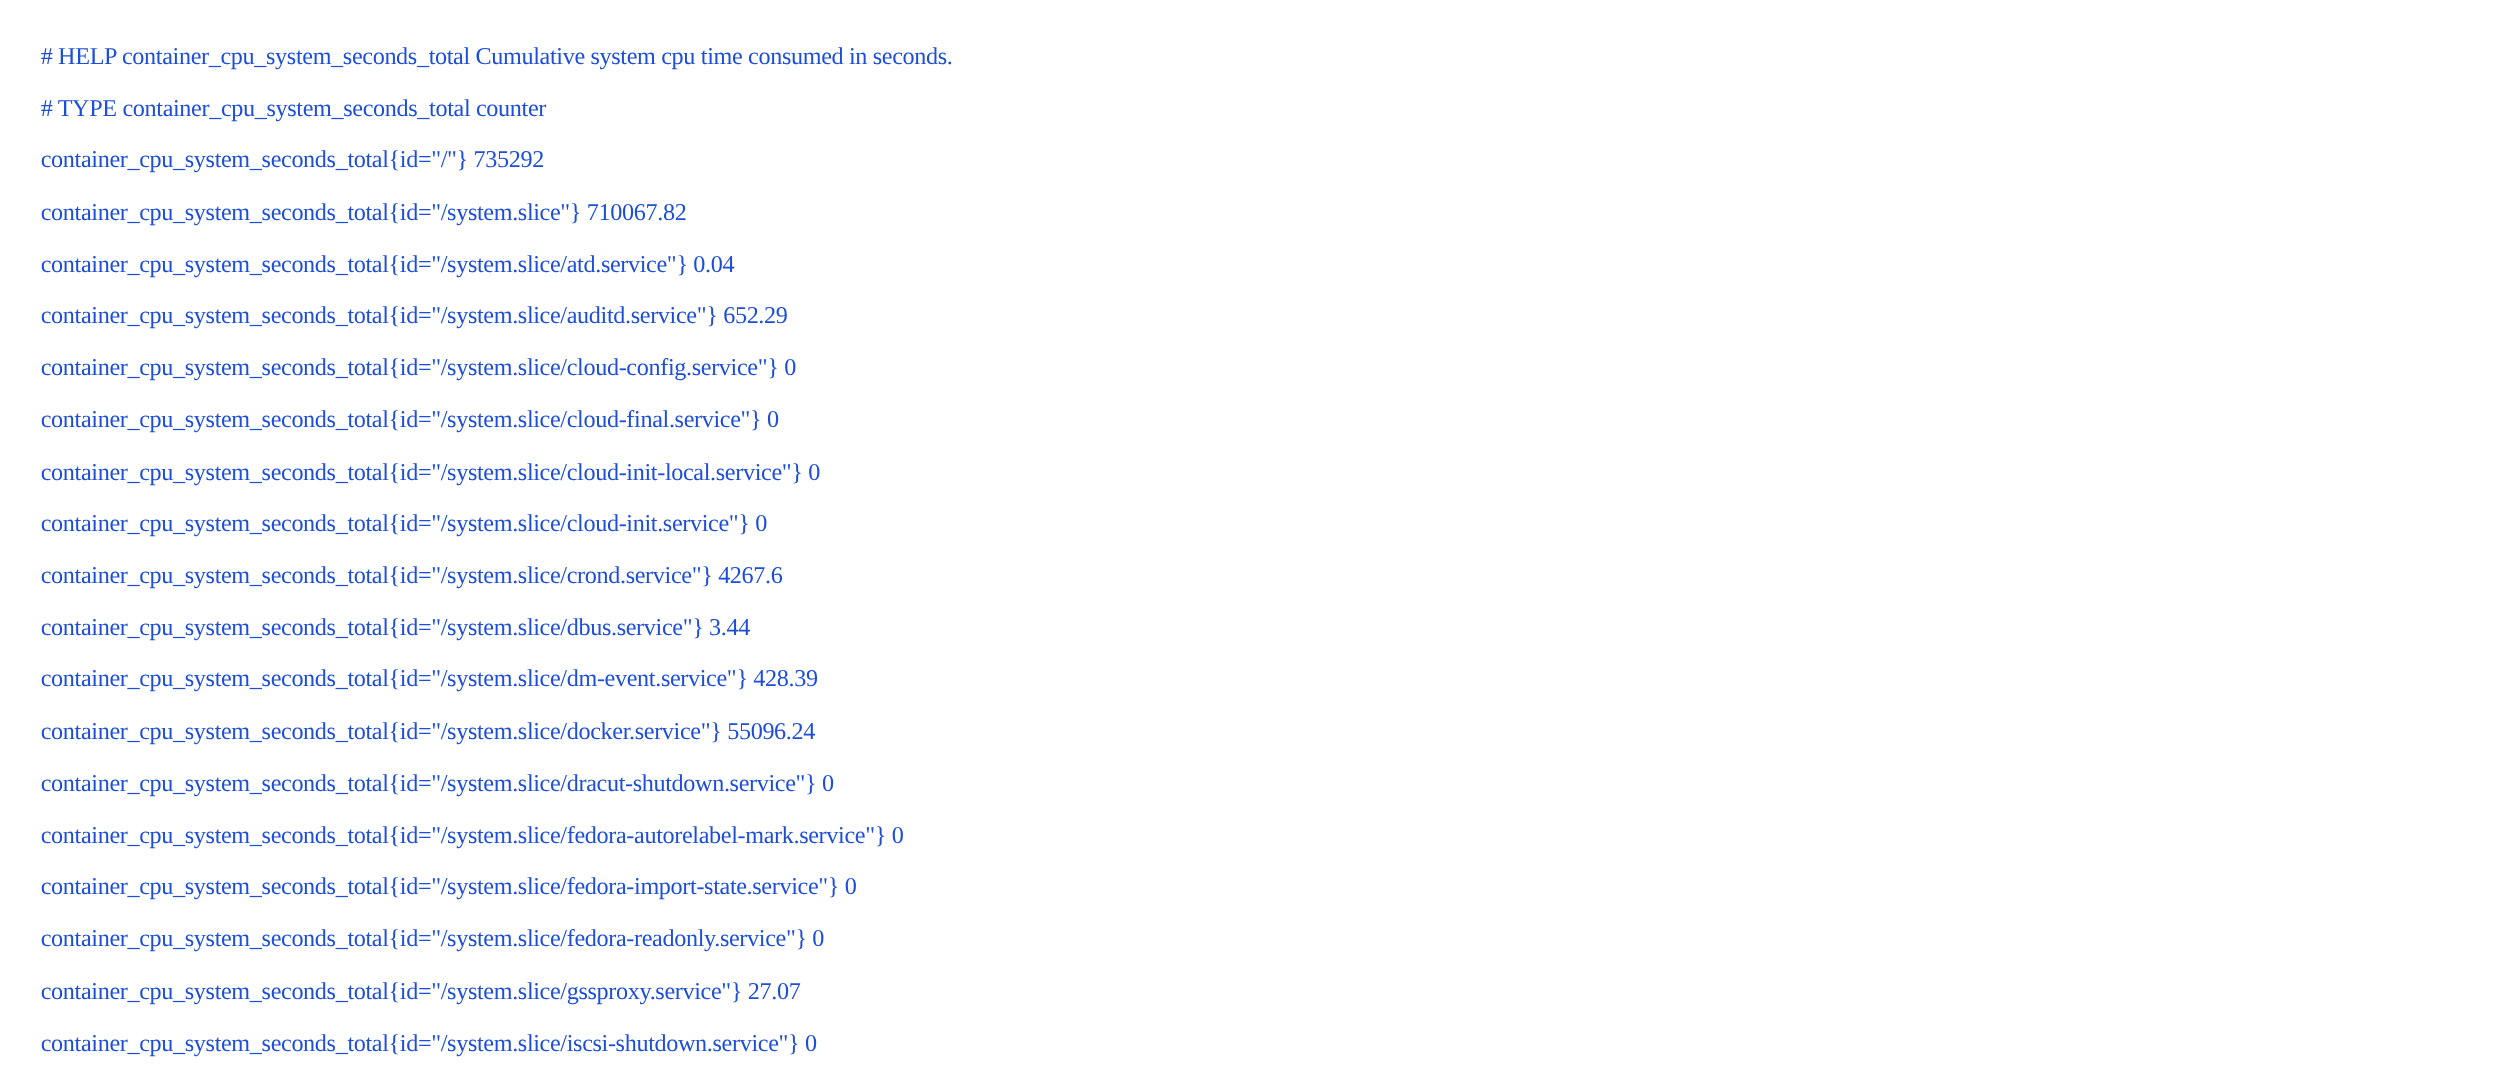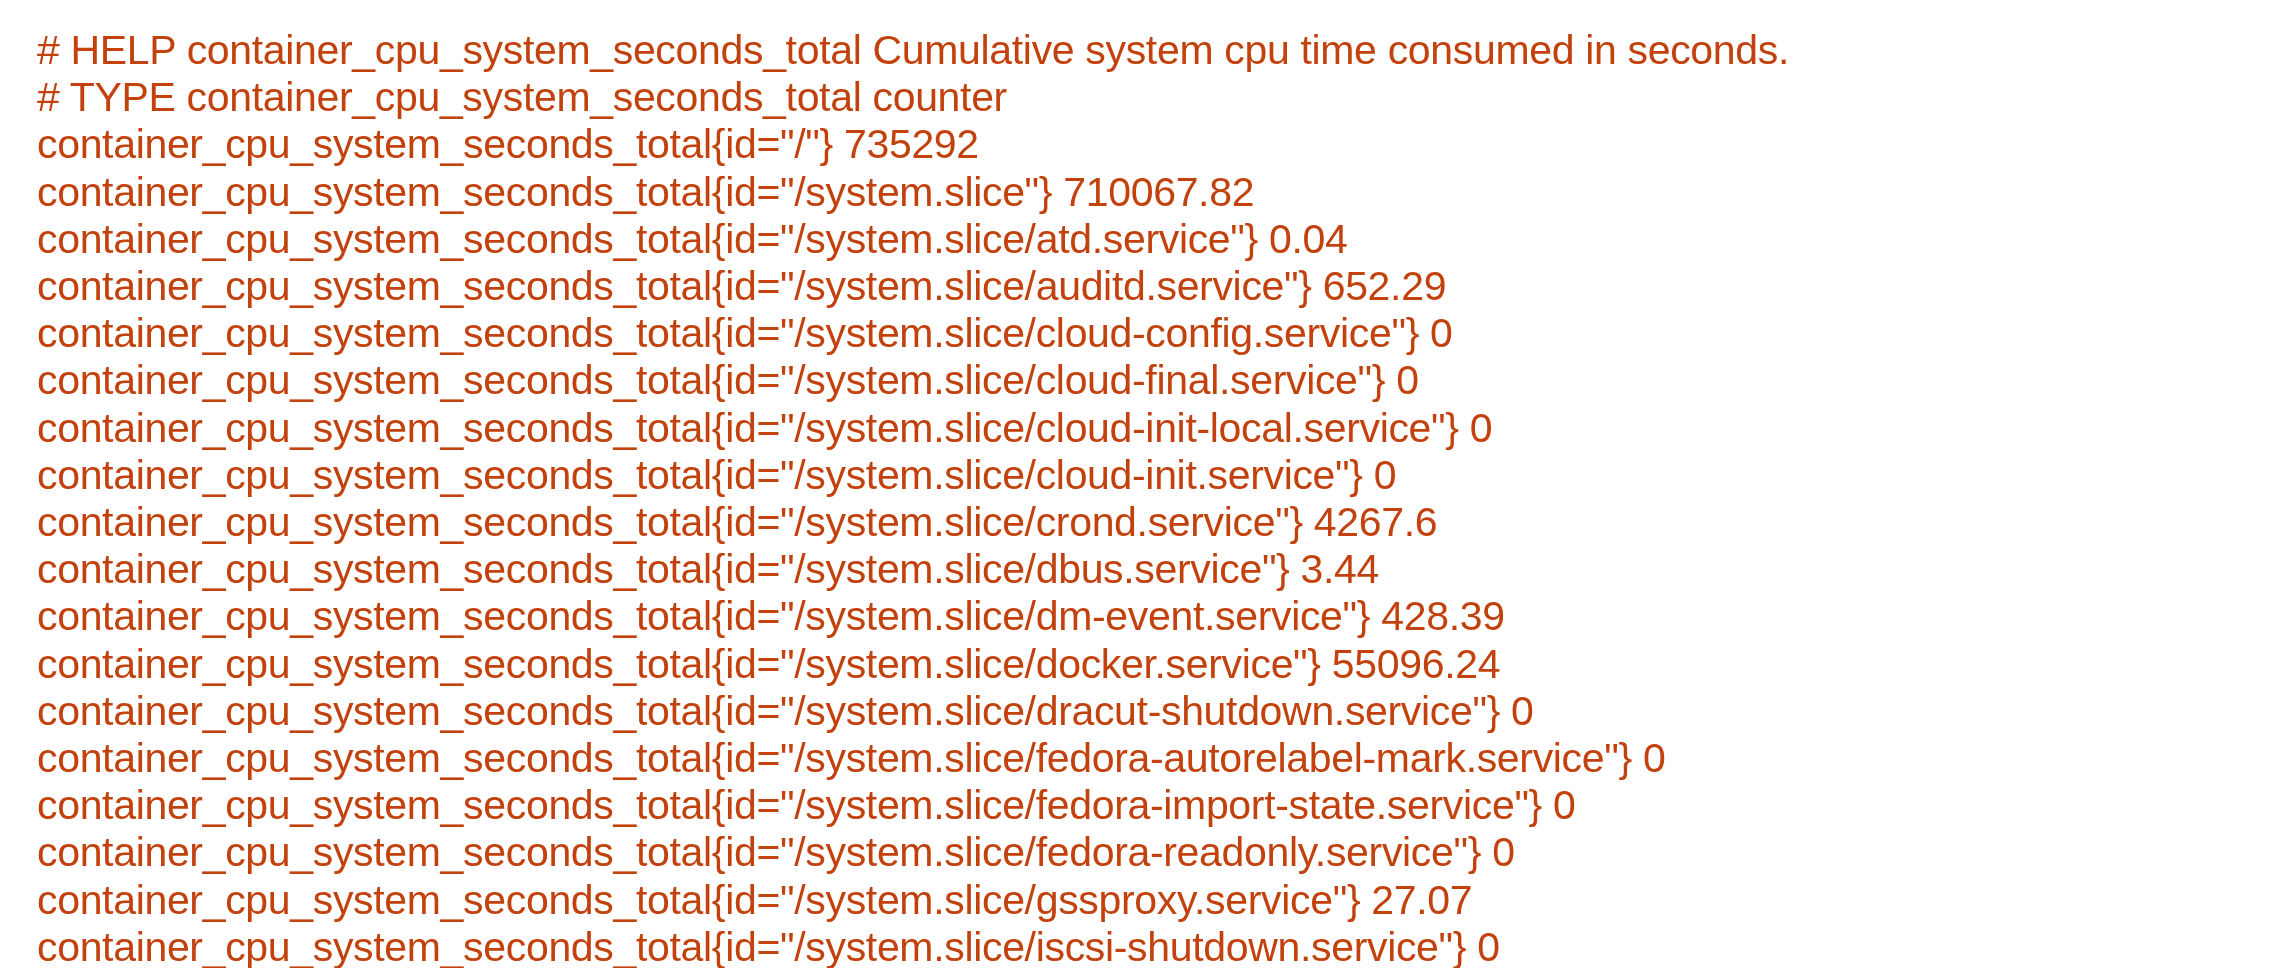--- a/index.html
+++ b/index.html
@@ -19,25 +19,25 @@
     left: 0;
     top: 0;
     width: 2284px;
     height: 968px;
     padding: 14px 0 0 37px;
     box-sizing: border-box;
     background: #ffffff;
   }
   .metric-line {
     display: block;
-    font-family: Liberation Sans, sans-serif;
-    font-size: 41px;
+    font-family: Liberation Serif, serif;
+    font-size: 22px;
     line-height: 47.2px;
     letter-spacing: -0.33px;
-    color: #c2410c;
+    color: #1d4ed8;
     white-space: pre;
     font-weight: 400;
     -webkit-font-smoothing: antialiased;
   }
 </style>
 </head>
 <body>
 
 <pre id="metrics-output"><span class="metric-line"># HELP container_cpu_system_seconds_total Cumulative system cpu time consumed in seconds.</span><span class="metric-line"># TYPE container_cpu_system_seconds_total counter</span><span class="metric-line">container_cpu_system_seconds_total{id="/"} 735292</span><span class="metric-line">container_cpu_system_seconds_total{id="/system.slice"} 710067.82</span><span class="metric-line">container_cpu_system_seconds_total{id="/system.slice/atd.service"} 0.04</span><span class="metric-line">container_cpu_system_seconds_total{id="/system.slice/auditd.service"} 652.29</span><span class="metric-line">container_cpu_system_seconds_total{id="/system.slice/cloud-config.service"} 0</span><span class="metric-line">container_cpu_system_seconds_total{id="/system.slice/cloud-final.service"} 0</span><span class="metric-line">container_cpu_system_seconds_total{id="/system.slice/cloud-init-local.service"} 0</span><span class="metric-line">container_cpu_system_seconds_total{id="/system.slice/cloud-init.service"} 0</span><span class="metric-line">container_cpu_system_seconds_total{id="/system.slice/crond.service"} 4267.6</span><span class="metric-line">container_cpu_system_seconds_total{id="/system.slice/dbus.service"} 3.44</span><span class="metric-line">container_cpu_system_seconds_total{id="/system.slice/dm-event.service"} 428.39</span><span class="metric-line">container_cpu_system_seconds_total{id="/system.slice/docker.service"} 55096.24</span><span class="metric-line">container_cpu_system_seconds_total{id="/system.slice/dracut-shutdown.service"} 0</span><span class="metric-line">container_cpu_system_seconds_total{id="/system.slice/fedora-autorelabel-mark.service"} 0</span><span class="metric-line">container_cpu_system_seconds_total{id="/system.slice/fedora-import-state.service"} 0</span><span class="metric-line">container_cpu_system_seconds_total{id="/system.slice/fedora-readonly.service"} 0</span><span class="metric-line">container_cpu_system_seconds_total{id="/system.slice/gssproxy.service"} 27.07</span><span class="metric-line">container_cpu_system_seconds_total{id="/system.slice/iscsi-shutdown.service"} 0</span></pre>
 

